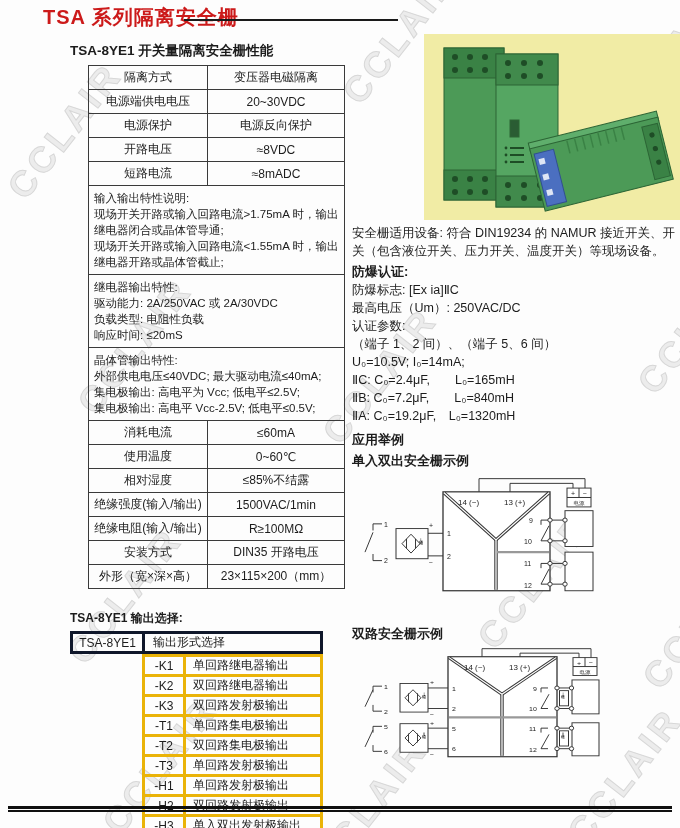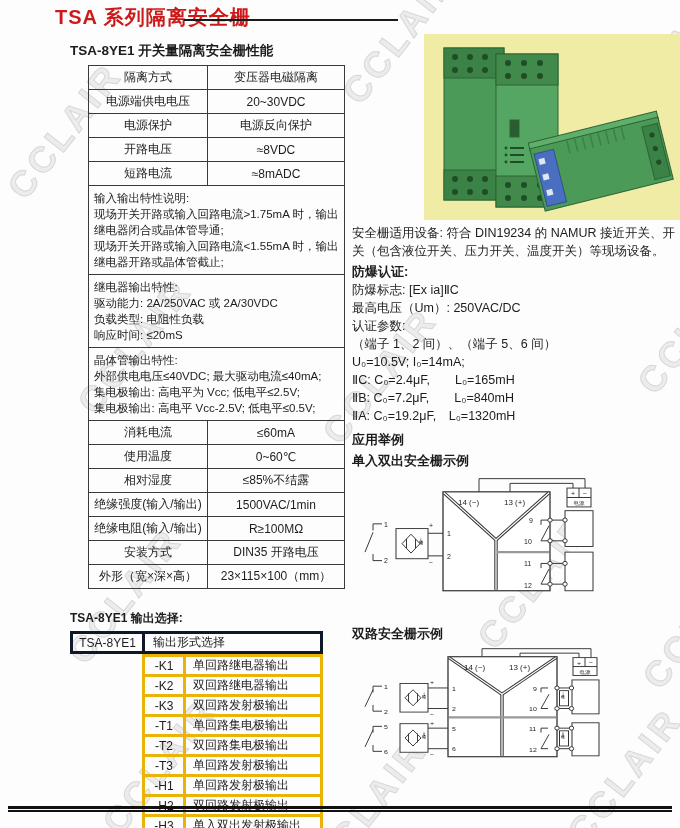--- a/index.html
+++ b/index.html
@@ -8,21 +8,21 @@
     background:#fdfdfd; color:#1c1c1c;
     font-family:"Liberation Sans","DejaVu Sans",sans-serif;
   }
   .wm {
     position:absolute; z-index:0;
     font-size:36px; font-weight:bold; letter-spacing:4px;
     color:#ececec; -webkit-text-stroke:1px #d7d7d7;
     transform:rotate(-52deg); white-space:nowrap; user-select:none;
   }
   .page-title {
-    position:absolute; left:55px; top:4px; z-index:1;
+    position:absolute; left:43px; top:4px; z-index:1;
     font-size:20px; font-weight:bold; color:#cc1a1a; letter-spacing:1px;
   }
   .title-rule { position:absolute; left:184px; top:19px; width:214px; border-top:2px solid #1a1a1a; z-index:1; }
 
   .left-col { position:absolute; left:70px; top:42px; width:257px; z-index:1; }
   .spec-caption { font-size:13.5px; font-weight:bold; margin-bottom:5px; }
   table.spec { border-collapse:collapse; width:257px; table-layout:fixed;margin-left:18px; }
   .spec td { border:1px solid #3a3a3a; font-size:12px; vertical-align:middle; }
   .spec td.lbl { width:119px; text-align:center; height:24px; padding:2px 3px; }
   .spec td.val { text-align:center; height:24px; padding:2px 3px; }
@@ -137,21 +137,21 @@
         <tr>
           <td class="lbl">绝缘电阻(输入/输出)</td>
           <td class="val">R≥100MΩ</td>
         </tr>
         <tr>
           <td class="lbl">安装方式</td>
           <td class="val">DIN35 开路电压</td>
         </tr>
         <tr>
           <td class="lbl">外形（宽×深×高）</td>
-          <td class="val">23×115×100（mm）</td>
+          <td class="val">23×115×200（mm）</td>
         </tr>
       </tbody>
     </table>
 
   <div class="out-caption">TSA-8YE1 输出选择:</div>
   <table class="out-head">
     <tbody>
     <tr>
       <td class="model">TSA-8YE1</td>
       <td class="head">输出形式选择</td>

